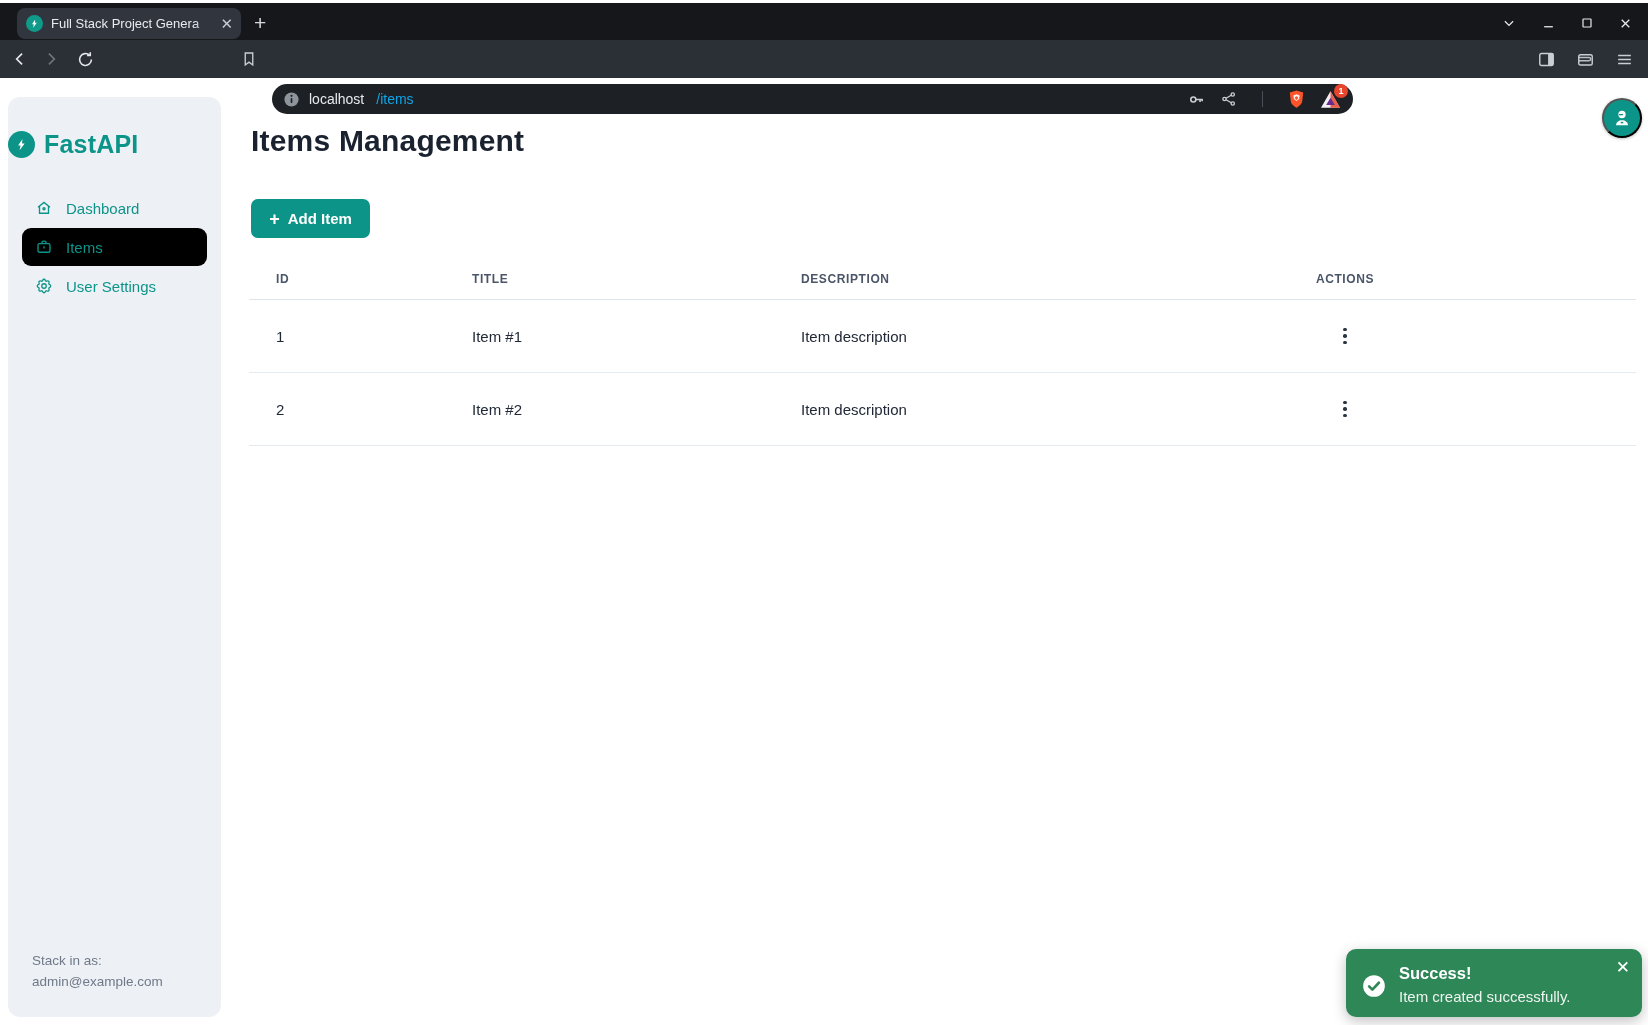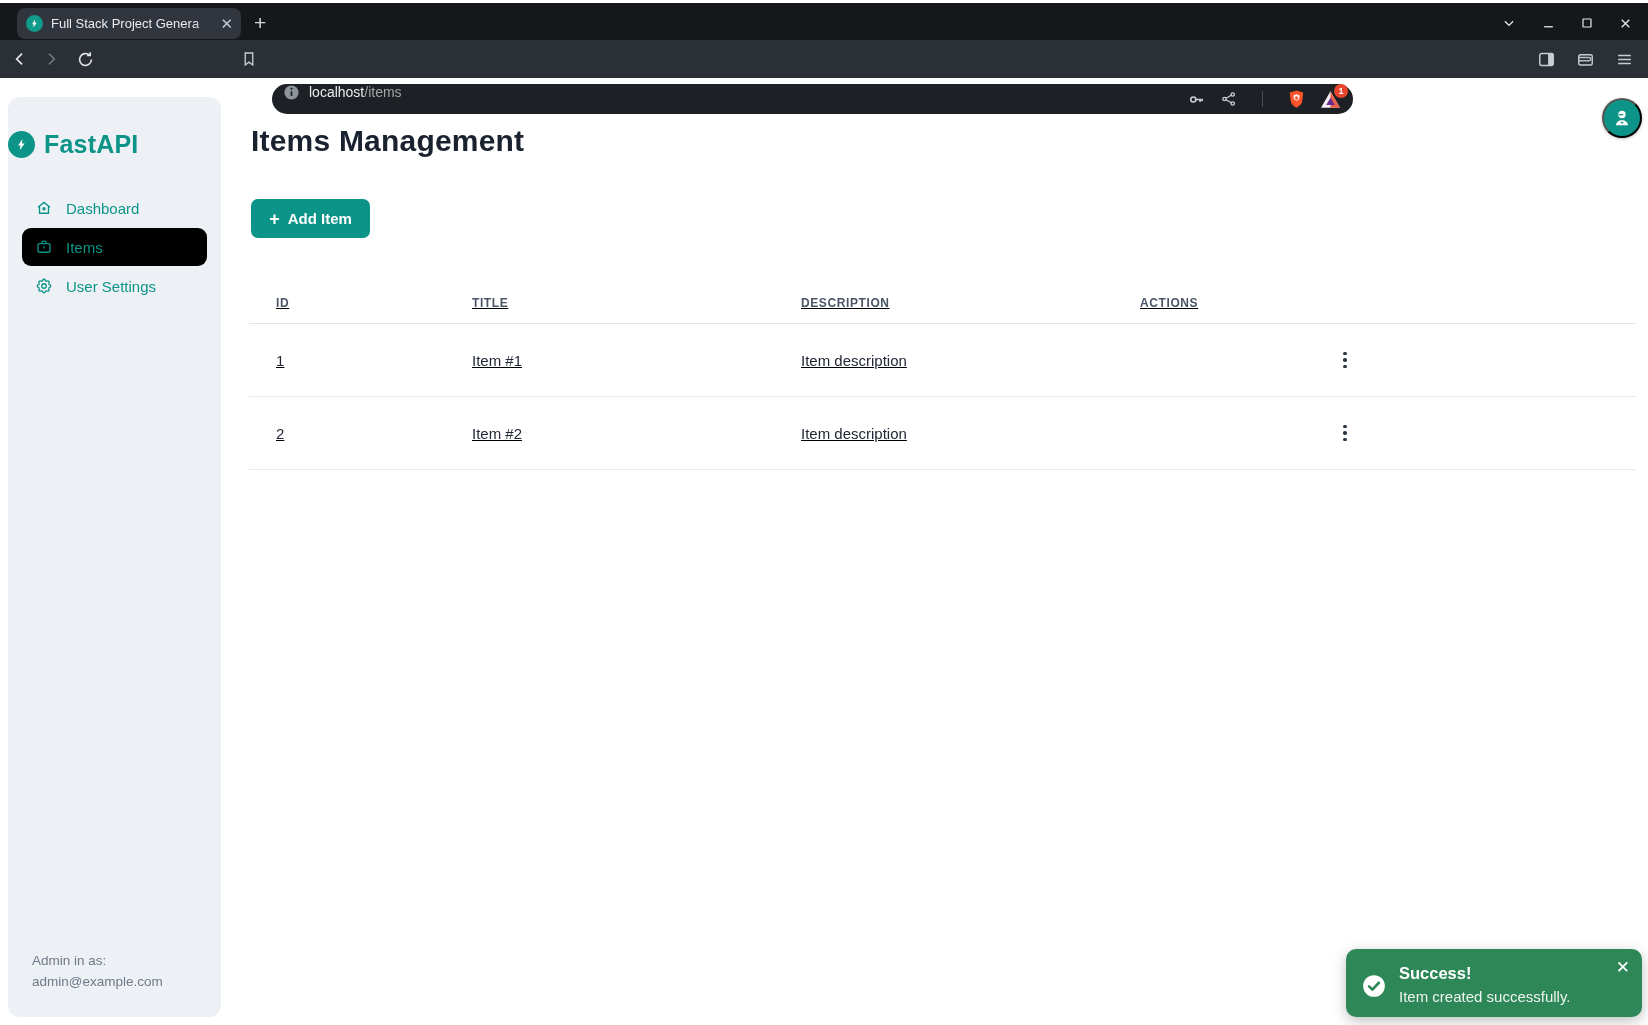--- a/index.html
+++ b/index.html
@@ -24,25 +24,25 @@
     background:linear-gradient(to right, rgba(49,53,62,0), #31353e); }
   .tab-close { color:#c6cad1; font-size:15px; line-height:1; margin-left:4px; cursor:default; }
   .newtab-btn { position:absolute; left:254px; top:8px; color:#d2d6dc; font-size:21px; line-height:24px; }
   .win-controls { position:absolute; right:16px; top:0; height:40px; display:flex; align-items:center; gap:26px; color:#e8eaee; }
 
   .toolbar { position:absolute; left:0; top:40px; width:1648px; height:38px; background:#2b2f36; }
   .nav-btns { position:absolute; left:10px; top:0; height:38px; display:flex; align-items:center; gap:11px; }
   .bookmark-btn { position:absolute; left:240px; top:9px; }
   .urlbar {
     position:absolute; left:272px; top:44px; width:1081px; height:30px;
-    background:#1d2024; border-radius:15px; display:flex; 
+    background:#1d2024; border-radius:15px; display:flex; align-items:center;
     padding:0 12px 0 11px; color:#e8eaed; font-size:14px;
   }
   .url-host { margin-left:9px; color:#e8eaed; }
-  .url-path { color:#a3a3a3; }
+  .url-path { color:#0ea5e9;padding-left:12px; }
   .url-spacer { flex:1; }
   .urlbar .sep { width:1px; height:16px; background:#4a4f57; margin:0 10px; }
   .url-icons { display:flex; align-items:center; gap:14px; }
   .bat-wrap { position:relative; }
   .bat-badge {
     position:absolute; top:-6px; right:-7px; min-width:14px; height:14px; border-radius:7px;
     background:#e8452c; color:#fff; font-size:9px; font-weight:bold;
     display:flex; align-items:center; justify-content:center; padding:0 3px;
   }
   .toolbar-right { position:absolute; right:14px; top:0; height:38px; display:flex; align-items:center; gap:20px; }
@@ -72,21 +72,21 @@
     box-shadow:0 1px 3px rgba(0,0,0,0.25); cursor:pointer;
   }
   .add-btn {
     position:absolute; left:251px; top:199px; width:119px; height:39px;
     background:#0d9488; border:none; border-radius:7px; color:#ffffff;
     font-family:"Liberation Sans", sans-serif; font-size:15px; font-weight:bold;
     display:flex; align-items:center; justify-content:center; gap:8px; cursor:pointer;
   }
   .add-btn .plus { font-size:18px; font-weight:bold; line-height:1; }
 
-  .table { position:absolute; left:249px; top:282px; width:1387px;text-decoration:underline; }
+  .table { position:absolute; left:249px; top:258px; width:1387px; }
   .trow { display:grid; grid-template-columns:196px 329px 366px 410px 1fr; align-items:center; }
   .thead { height:42px; border-bottom:1px solid #dfe5ec; color:#4a5568; font-size:12px; font-weight:bold; letter-spacing:0.6px; }
   .tbody-row { height:73px; border-bottom:1px solid #e5eaf0; color:#212936; font-size:15px; }
   .cell-pad { padding-left:27px; }
   .cell-actions { display:flex; justify-content:center; }
   .kebab-btn { background:none; border:none; padding:6px 10px; cursor:pointer; display:flex; flex-direction:column; gap:3px; align-items:center; }
   .kebab-btn i { width:3.5px; height:3.5px; border-radius:50%; background:#2b3442; }
 
   
   .toast {
@@ -262,21 +262,21 @@
         <svg width="18" height="18" viewBox="0 0 24 24" fill="none" stroke="#0d9488" stroke-width="1.7">
             <path d="M10.325 4.317c.426-1.756 2.924-1.756 3.35 0a1.724 1.724 0 0 0 2.573 1.066c1.543-.94 3.31.826 2.37 2.37a1.724 1.724 0 0 0 1.065 2.572c1.756.426 1.756 2.924 0 3.35a1.724 1.724 0 0 0-1.066 2.573c.94 1.543-.826 3.31-2.37 2.37a1.724 1.724 0 0 0-2.572 1.065c-.426 1.756-2.924 1.756-3.35 0a1.724 1.724 0 0 0-2.573-1.066c-1.543.94-3.31-.826-2.37-2.37a1.724 1.724 0 0 0-1.065-2.572c-1.756-.426-1.756-2.924 0-3.35a1.724 1.724 0 0 0 1.066-2.573c-.94-1.543.826-3.31 2.37-2.37 1 .608 2.296.07 2.572-1.065z"></path>
             <circle cx="12" cy="12" r="3"></circle>
           </svg>
       </span>
       <span>User Settings</span>
     </div>
   </nav>
 
   <div class="sidebar-footer">
-    <div>Admin in as:</div>
+    <div>Stack in as:</div>
     <div>admin@example.com</div>
   </div>
 </aside>
 
 <h1 class="page-title">Items Management</h1>
 
 <button class="avatar-btn">
   <span>
     <svg width="22" height="22" viewBox="0 0 24 24">
         <circle cx="12" cy="8.2" r="4" fill="#fff"></circle>
@@ -291,21 +291,21 @@
 <button class="add-btn">
   <span class="plus">+</span>
   <span>Add Item</span>
 </button>
 
 <div class="table">
   <div class="trow thead">
     <div class="cell-pad">ID</div>
     <div class="cell-pad">TITLE</div>
     <div class="cell-pad">DESCRIPTION</div>
-    <div style="">ACTIONS</div>
+    <div style="text-align:center">ACTIONS</div>
     <div></div>
   </div>
   <div id="table-body">
   <div class="trow tbody-row">
     <div class="cell-pad">1</div>
     <div class="cell-pad">Item #1</div>
     <div class="cell-pad">Item description</div>
     <div class="cell-actions">
       <button class="kebab-btn">
         <i></i>

